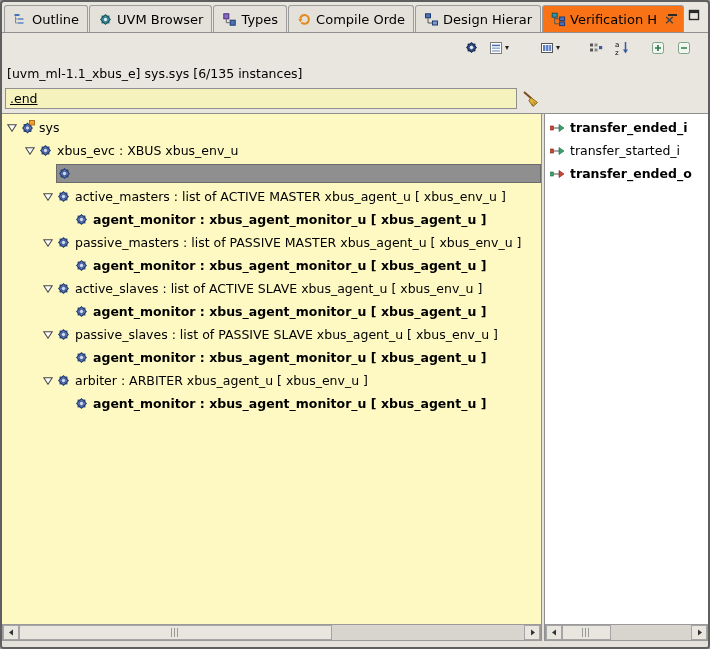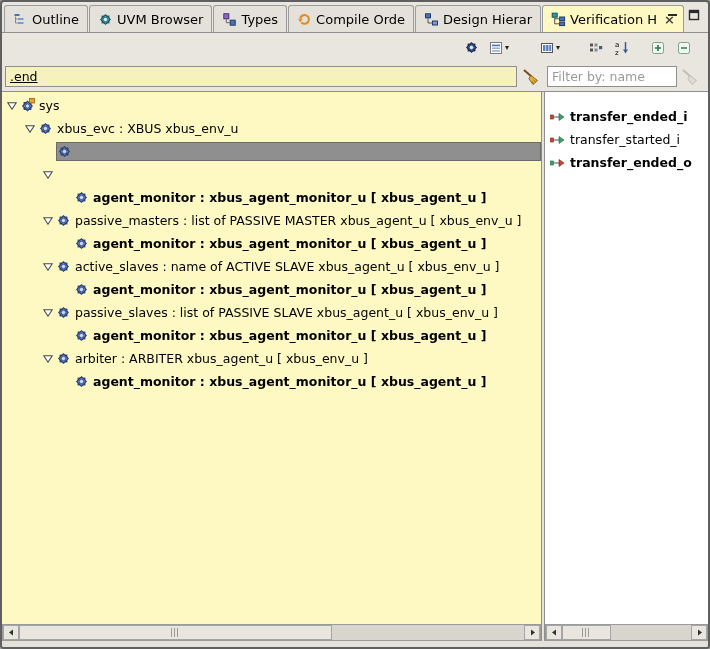--- a/index.html
+++ b/index.html
@@ -7,21 +7,21 @@
   body { font-family:"DejaVu Sans", sans-serif; background:#9a9a9a; }
   .window { position:relative; width:710px; height:649px; background:#e9e6df;
             border:2px solid #5f5f5f; border-radius:4px; display:flex; flex-direction:column; overflow:hidden; }
 
   
   .tab-bar { height:31px; display:flex; align-items:flex-end; padding:3px 90px 0 2px;
              border-bottom:1px solid #8f8f8f; position:relative; flex:none; }
   .tab { display:flex; align-items:center; gap:4px; height:27px; padding:0 8px;
          border:1px solid #9c9c9c; border-bottom:none; border-radius:3px 3px 0 0;
          margin-right:1px; background:#e4e1da; font-size:13px; color:#000; white-space:nowrap; }
-  .tab.active { background:#fef9c3;text-align:center; }
+  .tab.active { background:#f97316;text-align:center; }
   .tab-close { margin-left:3px; font-size:13px; font-weight:bold; color:#444; line-height:1; }
   .win-controls { position:absolute; top:7px; right:8px; display:flex; gap:9px; align-items:center; }
   .win-btn { display:inline-flex; }
 
   
   .toolbar { height:29px; display:flex; align-items:center; justify-content:flex-end;
              padding-right:14px; flex:none; }
   .tb-btn { display:inline-flex; align-items:center; justify-content:center; min-width:20px; height:20px; }
   .chev { font-size:8px; color:#222; margin-left:1px; }
 
@@ -37,21 +37,21 @@
   .name-filter-input { width:130px; height:21px; border:1px solid #8f8f8f; background:#fff;
                   font-family:"DejaVu Sans", sans-serif; font-size:12.5px; padding:1px 4px; color:#000; }
   .name-filter-input::placeholder { color:#9a9a9a; }
   .broom-btn { display:inline-flex; margin-left:4px; }
   .filter-right .broom-btn { margin-left:auto; margin-right:8px; }
 
   
   .content { flex:1; display:flex; border-top:1px solid #8f8f8f; overflow:hidden; }
   .tree-panel { width:539px; flex:none; background:#fef9c3; overflow:hidden; padding-top:2px; }
   .sash { width:4px; flex:none; background:#e4e1da; border-left:1px solid #8f8f8f; border-right:1px solid #8f8f8f; }
-  .ports-panel { flex:1; background:#fff; overflow:hidden; padding-top:13px; }
+  .ports-panel { flex:1; background:#fff; overflow:hidden; padding-top:2px; }
 
   .tree-row { height:23px; display:flex; align-items:center; font-size:12.5px; white-space:nowrap; }
   .indent { flex:none; height:1px; }
   .expander { width:16px; flex:none; display:inline-flex; align-items:center; justify-content:center; }
   .row-main { display:flex; align-items:center; flex:1; min-width:0; height:19px; padding:0 2px 0 0; }
   .row-main.selected { background:#8f8f8f; border:1px solid #6b6b6b; color:#fff; }
   .row-main.selected .tree-label { color:#fff; }
   .tree-label { margin-left:4px; overflow:hidden; white-space:nowrap; color:#000; }
   .tree-label.bold { font-weight:bold; }
   .row-main.selected .tree-label.bold { font-weight:bold; }
@@ -222,41 +222,33 @@
       <span class="tb-btn" style="margin-right: 0px;">
         <span class="icon">
           <svg width="16" height="16" viewBox="0 0 16 16">
             <rect x="2.5" y="2.5" width="11" height="11" rx="2" fill="#f2f6f0" stroke="#7aa38a"></rect>
             <path d="M5,8 h6" stroke="#2d7d4a" stroke-width="1.7"></path>
           </svg>
         </span>
       </span>
     </div>
 
+  <div class="instance-row">[uvm_ml-1.1_xbus_e] sys.sys [6/135 instances]</div>
 
   <div class="filter-row">
     <div class="filter-left">
       <input class="search-input" type="text" value=".end" style="">
       <span class="broom-btn">
           <svg width="20" height="18" viewBox="0 0 20 18">
             <path d="M3,2 L11,9" stroke="#7a4a1e" stroke-width="2"></path>
             <path d="M10,7.5 L16.5,12.5 L12,16.5 L7.8,10.5 Z" fill="#e0b23a" stroke="#8a6a1a" stroke-width="1"></path>
             <path d="M12.5,16 l-1.5,-2.5 M14.5,14.3 l-2,-2.6" stroke="#8a6a1a" stroke-width="0.8"></path>
           </svg>
         </span>
     </div>
-    <div class="filter-right">
-      <input class="name-filter-input" type="text" placeholder="Filter by: name" style="">
-      <span class="broom-btn">
-          <svg width="20" height="18" viewBox="0 0 20 18" opacity="0.55">
-            <path d="M3,2 L11,9" stroke="#9a9a9a" stroke-width="2"></path>
-            <path d="M10,7.5 L16.5,12.5 L12,16.5 L7.8,10.5 Z" fill="#d8d4c4" stroke="#9a9a9a" stroke-width="1"></path>
-          </svg>
-        </span>
-    </div>
   </div>
 
   <div class="content">
     <div class="tree-panel">
         <div class="tree-row">
           <span class="indent" style="width: 2px;"></span>
           <span class="expander">
             <svg width="10" height="8" viewBox="0 0 10 8">
               <polygon points="0.8,0.8 9.2,0.8 5,7.2" fill="#fdfdfd" stroke="#4a4a4a" stroke-width="1.1"></polygon>
             </svg>
@@ -304,20 +296,30 @@
             </span>
           </span>
         </div>
         <div class="tree-row">
           <span class="indent" style="width: 38px;"></span>
           <span class="expander">
             <svg width="10" height="8" viewBox="0 0 10 8">
               <polygon points="0.8,0.8 9.2,0.8 5,7.2" fill="#fdfdfd" stroke="#4a4a4a" stroke-width="1.1"></polygon>
             </svg>
           </span>
+          <span class="row-main">
+            <span class="icon">
+              <svg width="15" height="15" viewBox="0 0 15 15">
+                <rect x="4.1" y="4.1" width="6.8" height="6.8" fill="#6b84c9" stroke="#1f3a70" stroke-width="1"></rect>
+                <rect x="4.1" y="4.1" width="6.8" height="6.8" fill="#6b84c9" stroke="#1f3a70" stroke-width="1" transform="rotate(45 7.5 7.5)"></rect>
+                <circle cx="7.5" cy="7.5" r="2.2" fill="#cdd9f2" stroke="#1f3a70" stroke-width="0.7"></circle>
+              </svg>
+            </span>
+            <span class="tree-label">active_masters : list of ACTIVE MASTER xbus_agent_u [ xbus_env_u ]</span>
+          </span>
         </div>
         <div class="tree-row">
           <span class="indent" style="width: 56px;"></span>
           <span class="expander"></span>
           <span class="row-main">
             <span class="icon">
               <svg width="15" height="15" viewBox="0 0 15 15">
                 <rect x="4.1" y="4.1" width="6.8" height="6.8" fill="#6b84c9" stroke="#1f3a70" stroke-width="1"></rect>
                 <rect x="4.1" y="4.1" width="6.8" height="6.8" fill="#6b84c9" stroke="#1f3a70" stroke-width="1" transform="rotate(45 7.5 7.5)"></rect>
                 <circle cx="7.5" cy="7.5" r="2.2" fill="#cdd9f2" stroke="#1f3a70" stroke-width="0.7"></circle>
@@ -366,21 +368,21 @@
             </svg>
           </span>
           <span class="row-main">
             <span class="icon">
               <svg width="15" height="15" viewBox="0 0 15 15">
                 <rect x="4.1" y="4.1" width="6.8" height="6.8" fill="#6b84c9" stroke="#1f3a70" stroke-width="1"></rect>
                 <rect x="4.1" y="4.1" width="6.8" height="6.8" fill="#6b84c9" stroke="#1f3a70" stroke-width="1" transform="rotate(45 7.5 7.5)"></rect>
                 <circle cx="7.5" cy="7.5" r="2.2" fill="#cdd9f2" stroke="#1f3a70" stroke-width="0.7"></circle>
               </svg>
             </span>
-            <span class="tree-label">active_slaves : name of ACTIVE SLAVE xbus_agent_u [ xbus_env_u ]</span>
+            <span class="tree-label">active_slaves : list of ACTIVE SLAVE xbus_agent_u [ xbus_env_u ]</span>
           </span>
         </div>
         <div class="tree-row">
           <span class="indent" style="width: 56px;"></span>
           <span class="expander"></span>
           <span class="row-main">
             <span class="icon">
               <svg width="15" height="15" viewBox="0 0 15 15">
                 <rect x="4.1" y="4.1" width="6.8" height="6.8" fill="#6b84c9" stroke="#1f3a70" stroke-width="1"></rect>
                 <rect x="4.1" y="4.1" width="6.8" height="6.8" fill="#6b84c9" stroke="#1f3a70" stroke-width="1" transform="rotate(45 7.5 7.5)"></rect>

